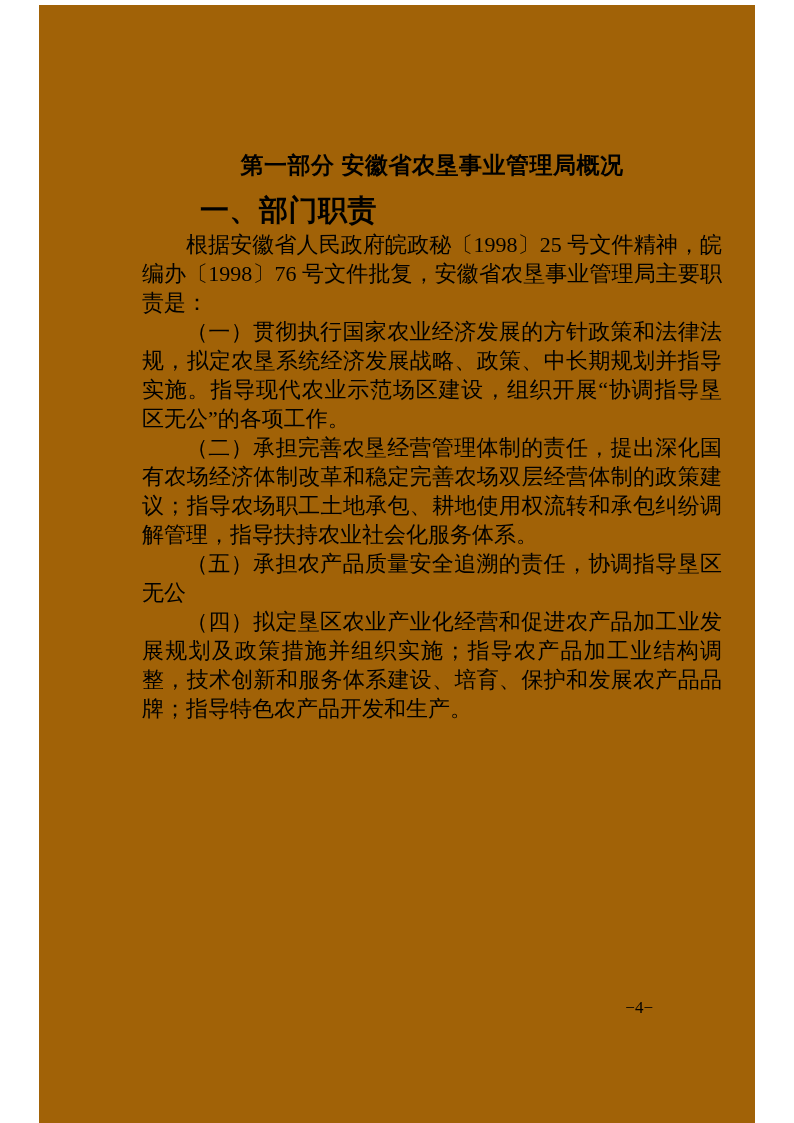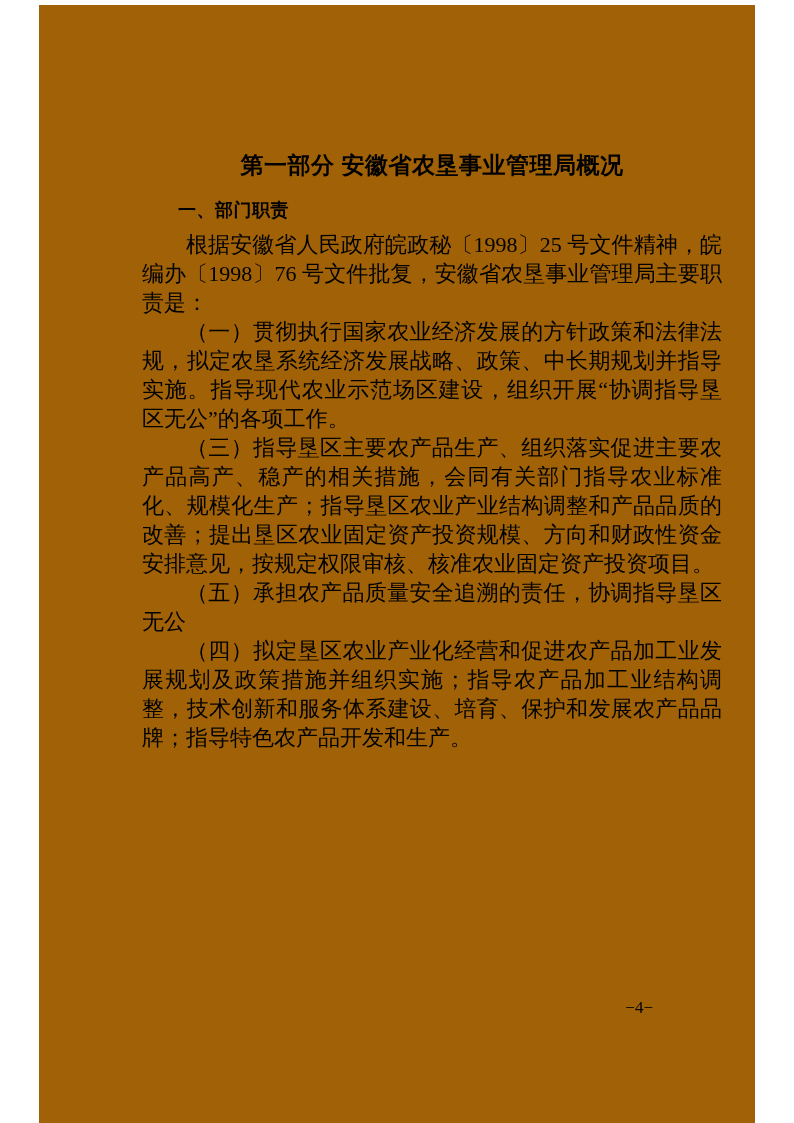--- a/index.html
+++ b/index.html
@@ -29,21 +29,21 @@
     font-weight: bold;
     font-size: 23px;
     line-height: 30px;
     text-align: center;
     margin: 0;
     letter-spacing: 0.5px;
   }
   .section-heading {
     font-family: "Liberation Sans", sans-serif;
     font-weight: bold;
-    font-size: 18px;
+    font-size: 29px;
     line-height: 37.5px;
     margin: 12px 0 0 0;
     text-indent: 2em;
     letter-spacing: 0.5px;
   }
   .body-para {
     font-size: 22px;
     line-height: 29px;
     margin: 0;
     text-indent: 2em;
@@ -63,19 +63,19 @@
 </head>
 <body>
 
 <div class="page">
   <div class="content">
     <h1 class="doc-title">第一部分 安徽省农垦事业管理局概况</h1>
     <h2 class="section-heading">一、部门职责</h2>
     <div id="paragraph-list">
         <p class="body-para">根据安徽省人民政府皖政秘〔1998〕25 号文件精神，皖编办〔1998〕76 号文件批复，安徽省农垦事业管理局主要职责是：</p>
         <p class="body-para">（一）贯彻执行国家农业经济发展的方针政策和法律法规，拟定农垦系统经济发展战略、政策、中长期规划并指导实施。指导现代农业示范场区建设，组织开展“协调指导垦区无公”的各项工作。</p>
-        <p class="body-para">（三）指导垦区主要农产品生产、组织落实促进主要农产品高产、稳产的相关措施，会同有关部门指导农业标准化、规模化生产；指导垦区农业产业结构调整和产品品质的改善；提出垦区农业固定资产投资规模、方向和财政性资金安排意见，按规定权限审核、核准农业固定资产投资项目。</p>
+        <p class="body-para">（二）承担完善农垦经营管理体制的责任，提出深化国有农场经济体制改革和稳定完善农场双层经营体制的政策建议；指导农场职工土地承包、耕地使用权流转和承包纠纷调解管理，指导扶持农业社会化服务体系。</p>
         <p class="body-para">（五）承担农产品质量安全追溯的责任，协调指导垦区无公</p>
         <p class="body-para">（四）拟定垦区农业产业化经营和促进农产品加工业发展规划及政策措施并组织实施；指导农产品加工业结构调整，技术创新和服务体系建设、培育、保护和发展农产品品牌；指导特色农产品开发和生产。</p>
       </div>
   </div>
   <div class="page-number">−4−</div>
 </div>
 
 </body></html>

